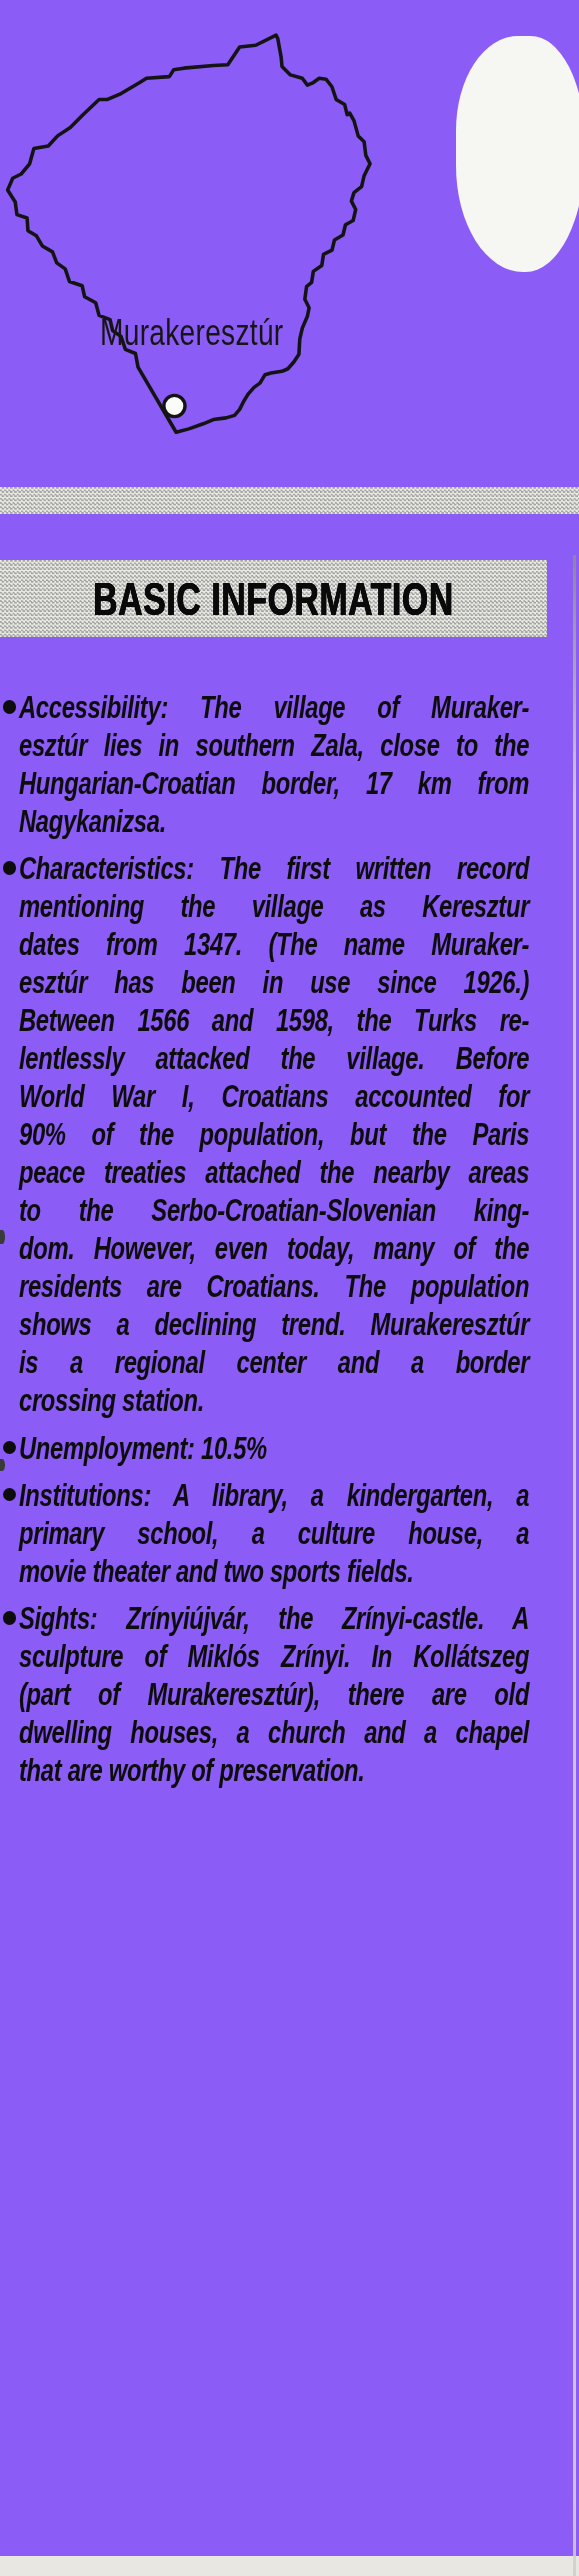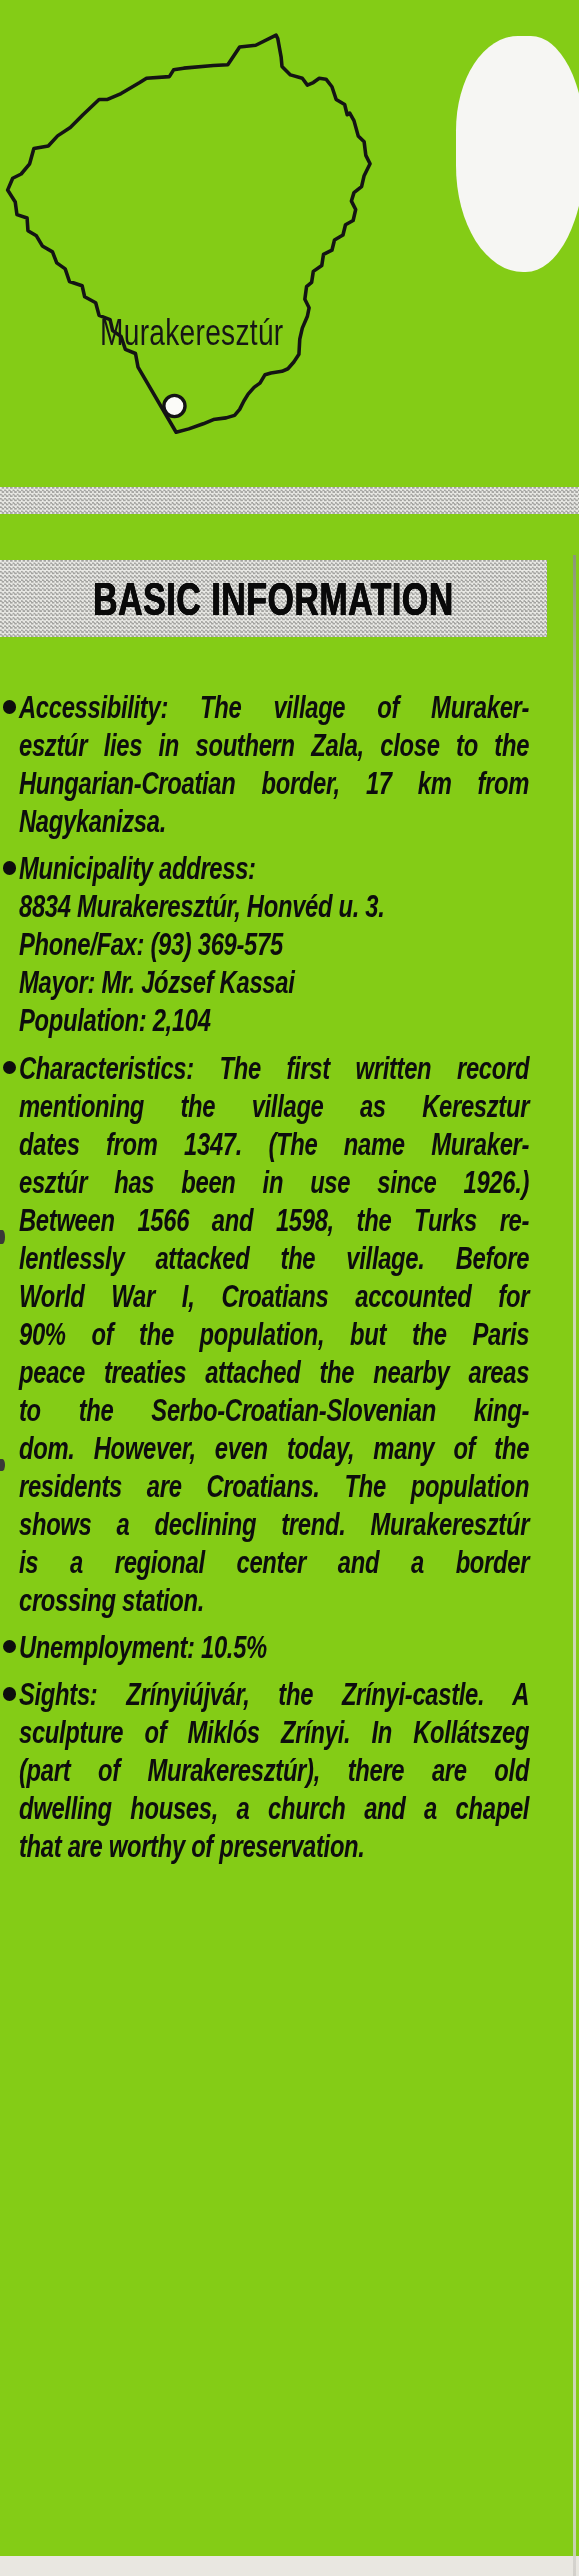--- a/index.html
+++ b/index.html
@@ -4,21 +4,21 @@
 <style>
   html,body{margin:0;padding:0;}
   body{
     font-family:"Liberation Sans","DejaVu Sans",sans-serif;
     background:#e8e8e8;
   }
   .page{
     position:relative;
     width:580px;height:2576px;
     margin:0 auto;
-    background:#84cc16;
+    background:#8b5cf6;
     overflow:hidden;
     color:#0d0d0d;
   }
 
   
   .map-area{position:absolute;left:0;top:0;width:580px;height:487px;}
   .scan-blob{
     position:absolute;left:456px;top:36px;width:129px;height:236px;
     background:#f6f6f3;
     border-radius:48% 42% 46% 52% / 40% 45% 50% 45%;
@@ -120,28 +120,20 @@
   <div class="bullet-list">
       <div class="bullet">
         <span class="dot"></span>
         <div class="ln fill">Accessibility: The village of Muraker-</div>
         <div class="ln fill">esztúr lies in southern Zala, close to the</div>
         <div class="ln fill">Hungarian-Croatian border, 17 km from</div>
         <div class="ln">Nagykanizsa.</div>
       </div>
       <div class="bullet">
         <span class="dot"></span>
-        <div class="ln">Municipality address:</div>
-        <div class="ln">8834 Murakeresztúr, Honvéd u. 3.</div>
-        <div class="ln">Phone/Fax: (93) 369-575</div>
-        <div class="ln">Mayor: Mr. József Kassai</div>
-        <div class="ln">Population: 2,104</div>
-      </div>
-      <div class="bullet">
-        <span class="dot"></span>
         <div class="ln fill">Characteristics: The first written record</div>
         <div class="ln fill">mentioning the village as Keresztur</div>
         <div class="ln fill">dates from 1347. (The name Muraker-</div>
         <div class="ln fill">esztúr has been in use since 1926.)</div>
         <div class="ln fill">Between 1566 and 1598, the Turks re-</div>
         <div class="ln fill">lentlessly attacked the village. Before</div>
         <div class="ln fill">World War I, Croatians accounted for</div>
         <div class="ln fill">90% of the population, but the Paris</div>
         <div class="ln fill">peace treaties attached the nearby areas</div>
         <div class="ln fill">to the Serbo-Croatian-Slovenian king-</div>
@@ -150,20 +142,26 @@
         <div class="ln fill">shows a declining trend. Murakeresztúr</div>
         <div class="ln fill">is a regional center and a border</div>
         <div class="ln">crossing station.</div>
       </div>
       <div class="bullet">
         <span class="dot"></span>
         <div class="ln">Unemployment: 10.5%</div>
       </div>
       <div class="bullet">
         <span class="dot"></span>
+        <div class="ln fill">Institutions: A library, a kindergarten, a</div>
+        <div class="ln fill">primary school, a culture house, a</div>
+        <div class="ln">movie theater and two sports fields.</div>
+      </div>
+      <div class="bullet">
+        <span class="dot"></span>
         <div class="ln fill">Sights: Zrínyiújvár, the Zrínyi-castle. A</div>
         <div class="ln fill">sculpture of Miklós Zrínyi. In Kollátszeg</div>
         <div class="ln fill">(part of Murakeresztúr), there are old</div>
         <div class="ln fill">dwelling houses, a church and a chapel</div>
         <div class="ln">that are worthy of preservation.</div>
       </div>
     </div>
 
   <div class="bottom-strip"></div>
   <div class="edge-line"></div>

